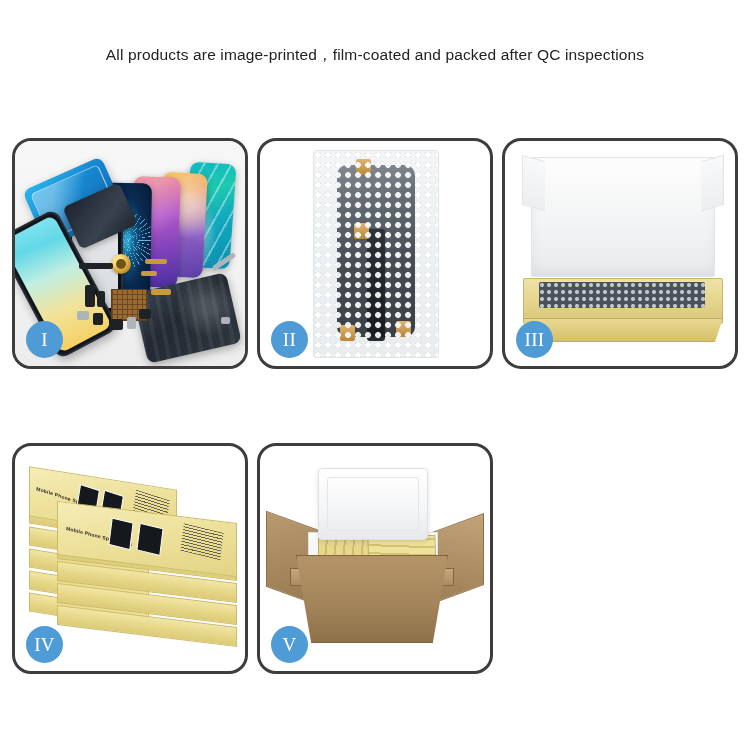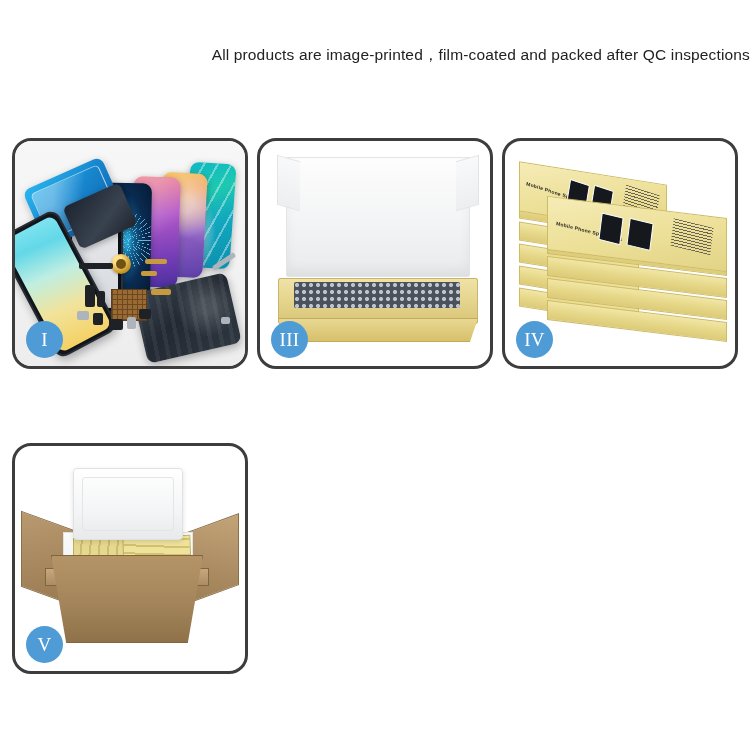--- a/index.html
+++ b/index.html
@@ -39,21 +39,20 @@
     line-height: 44px;
     white-space: nowrap;
   }
   .header-subtitle {
     font-family: "Liberation Sans", sans-serif;
     font-size: 15.5px;
     color: #222222;
     letter-spacing: 0.15px;
     margin-top: 9px;
     white-space: nowrap;
-    text-align: right;
   }
 
   
   .grid {
     position: absolute;
     left: 12px;
     top: 138px;
     width: 726px;
     height: 536px;
     display: grid;
@@ -515,20 +514,34 @@
           <div class="sp silver" style="left:112px; top:176px; width:9px; height:12px;"></div>
           <div class="sp dark" style="left:124px; top:168px; width:12px; height:10px;"></div>
           <div class="sp gold" style="left:136px; top:148px; width:20px; height:6px;"></div>
           <div class="sp silver" style="left:196px; top:118px; width:26px; height:5px; transform:rotate(-34deg);"></div>
           <div class="sp silver" style="left:206px; top:176px; width:9px; height:7px;"></div>
         </div>
         <div class="badge">I</div>
       </div>
     </div>
 
+    <div class="panel p2">
+      <div class="panel-inner">
+        <div class="bubble-bag">
+          <div class="bag-part"></div>
+          <div class="flex-cable"></div>
+          <div class="conn" style="left:42px; top:8px;"></div>
+          <div class="conn" style="left:40px; top:72px;"></div>
+          <div class="conn" style="left:26px; top:174px;"></div>
+          <div class="conn" style="left:82px; top:170px;"></div>
+          <div class="bag-bubbles"></div>
+        </div>
+        <div class="badge">II</div>
+      </div>
+    </div>
 
     <div class="panel p3">
       <div class="panel-inner">
         <div class="lid-white"></div>
         <div class="tray-kraft"></div>
         <div class="tray-fill"></div>
         <div class="tray-front"></div>
         <div class="badge">III</div>
       </div>
     </div>

